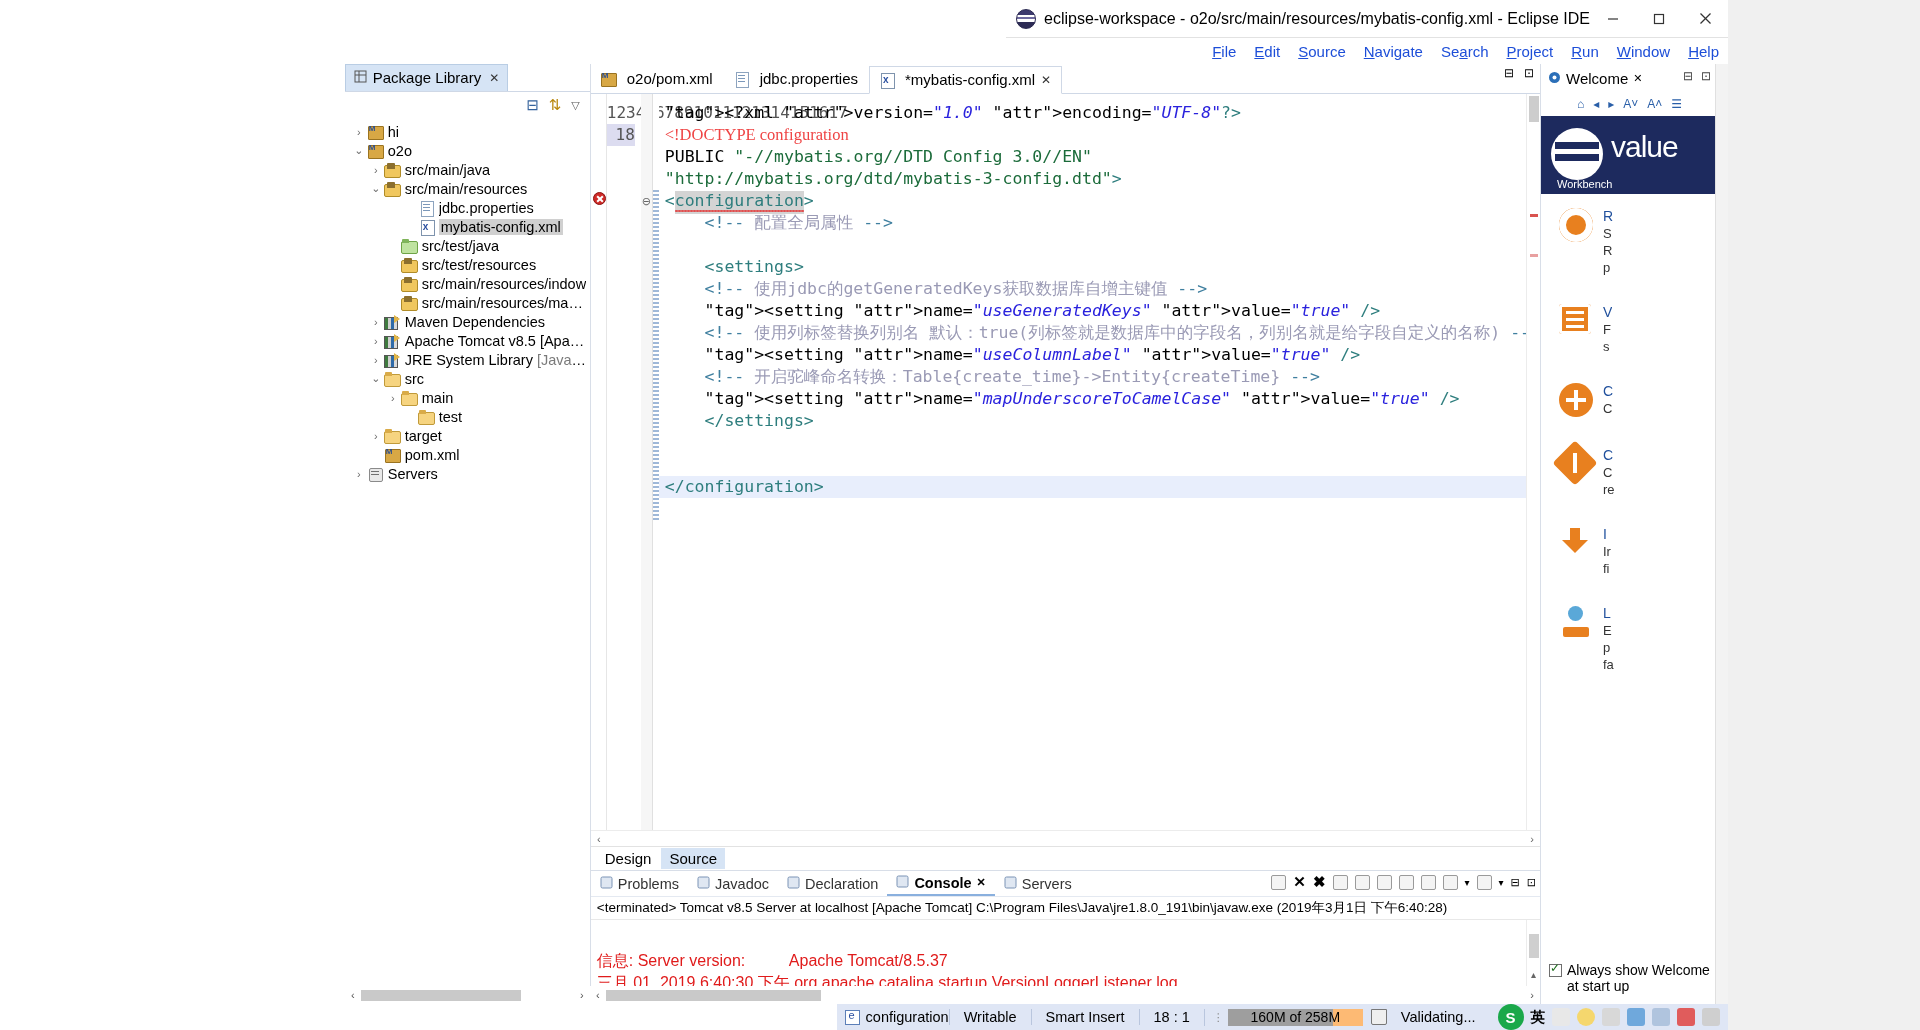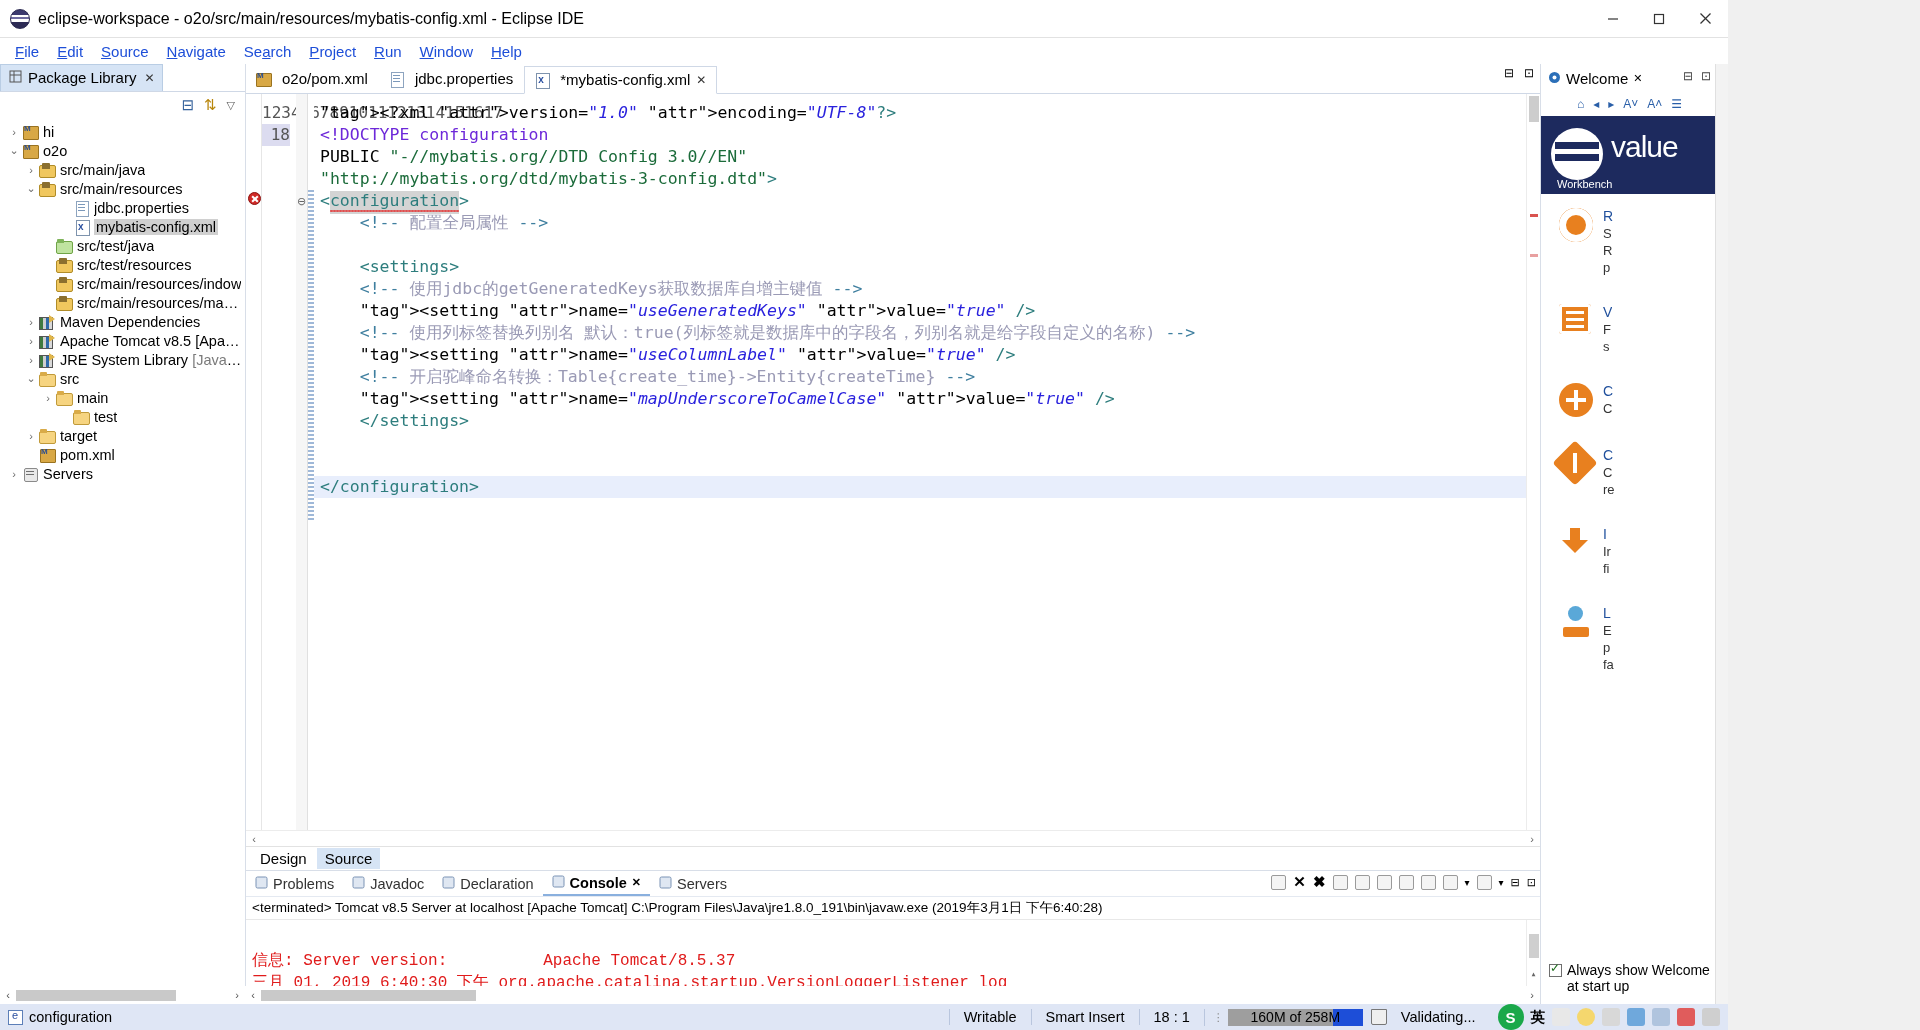--- a/index.html
+++ b/index.html
@@ -3,21 +3,21 @@
 <meta charset="utf-8">
 <style>
   * { box-sizing: border-box; margin: 0; padding: 0; }
   html, body {
     width: 1920px; height: 1030px;
     font-family: "Liberation Sans", sans-serif;
     font-size: 15px;
     background: #f0f0f0;
     overflow: hidden;
   }
-  .app { width: 1728px; height: 1030px; display: flex; flex-direction: column; background: #fff; }
+  .app { width: 1728px; height: 1030px; display: flex; flex-direction: column; background: #fff; align-items: flex-end; }
 
   
   .titlebar {
     height: 38px; background: #ffffff; display: flex; align-items: center;
     border-bottom: 1px solid #e2e2e2; flex: none;
   }
   .title-icon {
     width: 20px; height: 20px; margin: 0 8px 0 10px; border-radius: 50%;
     background: linear-gradient(#3c3a6e 0%, #3c3a6e 28%, #ffffff 28%, #ffffff 40%,
                 #6f6ba0 40%, #6f6ba0 52%, #ffffff 52%, #ffffff 64%, #2d2b55 64%);
@@ -188,21 +188,21 @@
     flex: 1 1 auto; position: relative; padding-top: 8px;
     font-family: "DejaVu Sans Mono", monospace; font-size: 16.5px; line-height: 22px;
     white-space: pre; overflow: hidden; color: #000;
   }
   .code .line { height: 22px; padding-left: 6px; }
   .code .line.cur { background: #e8eefc; }
   .tag { color: #2d7d7d; }
   .val { color: #2a22dd; font-style: italic; }
   .comment { color: #3f7f9f; }
   .comment-cn { color: #9a9ab5; }
-  .doctype { color: #6d28d9; }
+  .doctype { color: #ef4444; font-family: Liberation Serif, serif; }
   .dstr { color: #1b6b3a; }
   .sel-tag { background: #d4d4d4; }
   .squig {
     border-bottom: 2px solid transparent;
     background-image: radial-gradient(circle at 1.5px 3px, #e05050 1.1px, transparent 1.2px);
     background-size: 3px 4px; background-repeat: repeat-x; background-position: 0 100%;
     padding-bottom: 2px;
   }
   .code-vscroll {
     position: absolute; right: 0; top: 0; width: 14px; height: 100%;
@@ -243,21 +243,21 @@
   .bp-tools {
     position: absolute; right: 4px; top: 2px; display: flex; align-items: center; gap: 7px;
   }
   .sq-ico { width: 15px; height: 15px; border: 1px solid #9a9a9a; background: #f4f4f4; border-radius: 2px; }
   .console-head {
     font-size: 13.5px; color: #000; padding: 2px 6px; white-space: nowrap;
     border-bottom: 1px solid #e8e8e8; flex: none;
   }
   .console-body {
     flex: 1 1 auto; position: relative; overflow: hidden;
-    font-family: Liberation Mono, monospace; font-size: 16px; line-height: 22px;
+    font-family: Liberation Sans, sans-serif; font-size: 16px; line-height: 22px;
     color: #e01b1b; padding-left: 6px; white-space: pre;
   }
   .console-body .clip-top { margin-top: -14px; }
   .cons-vscroll {
     position: absolute; right: 0; top: 0; width: 14px; height: 100%; background: #fff;
     border-left: 1px solid #ececec;
   }
   .cons-vscroll .arrow { text-align: center; font-size: 10px; color: #666; }
   .cons-vscroll .thumb { position: absolute; left: 2px; top: 14px; width: 10px; height: 24px; background: #cfcfcf; }
 
@@ -329,21 +329,21 @@
   }
   .sb-left { display: flex; align-items: center; gap: 6px; padding-left: 8px; }
   .sb-ic { width: 15px; height: 15px; border: 1px solid #5c7fb8; background: #fff; position: relative; }
   .sb-ic::after { content: "e"; position: absolute; left: 3px; top: -2px; font-size: 11px; color: #2b50a0; }
   .sb-sep { flex: 1 1 auto; }
   .sb-cell { padding: 0 14px; border-left: 1px solid #b9c6de; white-space: nowrap; }
   .sb-mem {
     display: flex; align-items: center; gap: 0; border-left: 1px solid #b9c6de; padding-left: 8px;
   }
   .sb-mem .bar {
-    width: 135px; height: 17px; background: #1d4ed8; position: relative; display: flex;
+    width: 135px; height: 17px; background: #fdba74; position: relative; display: flex;
     align-items: center; justify-content: center; font-size: 14px;
   }
   .sb-mem .bar .fill { position: absolute; left: 0; top: 0; bottom: 0; width: 78%; background: #9e9e9e; }
   .sb-mem .bar span { position: relative; z-index: 2; }
   .sb-trash { width: 16px; height: 16px; margin-left: 8px; border: 1px solid #777;
               border-radius: 0 0 2px 2px; background: #efefef; }
   .tray { display: flex; align-items: center; gap: 7px; padding: 0 8px; }
   .tray .t { width: 18px; height: 18px; border-radius: 3px; }
 
   .ime-badge {

